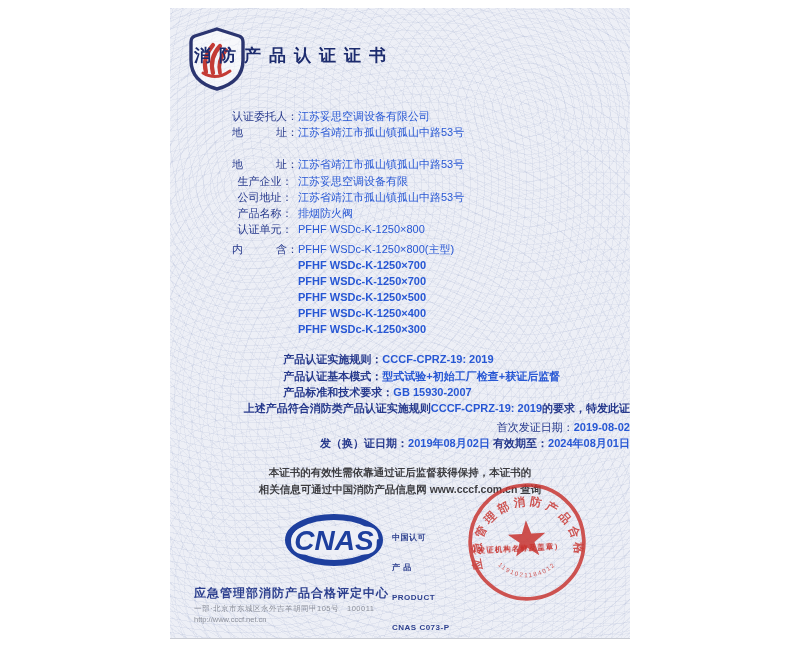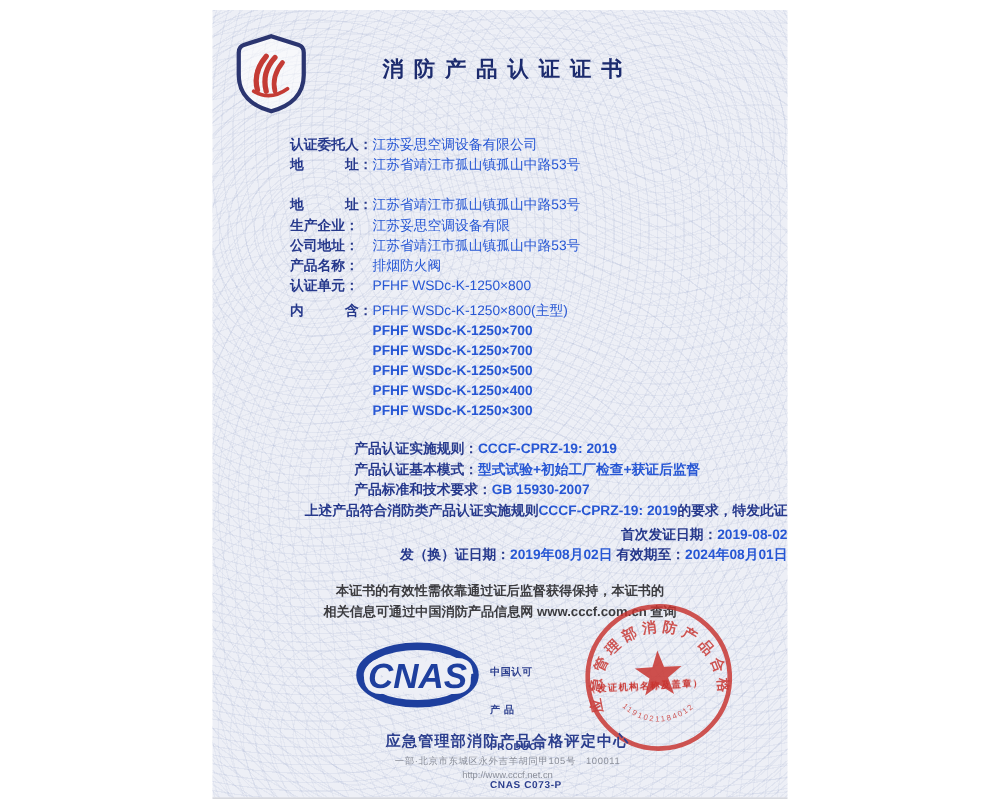--- a/index.html
+++ b/index.html
@@ -9,25 +9,25 @@
   #cert{position:absolute;left:170px;top:8px;width:460px;height:630px;
     background:
       repeating-radial-gradient(circle at 18% 28%, rgba(140,155,195,.13) 0 1px, transparent 1px 7px),
       repeating-radial-gradient(circle at 78% 16%, rgba(140,155,195,.11) 0 1px, transparent 1px 9px),
       repeating-radial-gradient(circle at 55% 62%, rgba(140,155,195,.10) 0 1px, transparent 1px 8px),
       repeating-radial-gradient(circle at 25% 92%, rgba(140,155,195,.09) 0 1px, transparent 1px 10px),
       repeating-radial-gradient(circle at 95% 75%, rgba(140,155,195,.09) 0 1px, transparent 1px 11px),
       linear-gradient(#edeff6,#edeff6);
     border-bottom:1px solid #c9ccd4;}
   .abs{position:absolute;}
-  .ctr{left:0;right:12px;text-align:center;padding-left:24px;}
+  .ctr{left:0;right:12px;padding-left:24px;}
   #title{top:36px;font-size:17px;font-weight:bold;color:#1c2b6e;letter-spacing:8px;}
   #subtitle{top:63px;font-size:9px;font-weight:bold;color:#33427f;letter-spacing:1px;}
   .row{position:absolute;left:62px;display:flex;font-size:11px;line-height:13px;white-space:pre;}
-  .lbl{width:66px;color:#26398c;font-weight:bold;flex:none;}
+  .lbl{width:66px;color:#26398c;font-weight:normal;flex:none;text-align:center;}
   .val{color:#2757d4;font-weight:normal;}
   .rowl{position:absolute;left:62px;font-size:11px;line-height:13px;white-space:pre;}
   .rowl .l2{color:#26398c;font-weight:bold;margin-left:33px;}
   .rowl .v2{color:#2757d4;font-weight:bold;}
   .model{position:absolute;left:128px;font-size:11px;line-height:13px;color:#2757d4;font-weight:bold;white-space:pre;}
   .centerline{position:absolute;left:0;right:0;text-align:right;font-size:11px;white-space:pre;}
   .notice{position:absolute;left:0;right:0;text-align:center;font-size:10.5px;color:#3c3c40;
     font-weight:bold;filter:blur(.2px);}
   #footer-org{top:577px;font-size:12px;font-weight:bold;color:#2c3f8e;letter-spacing:1px;}
   #footer-addr{top:596px;font-size:7.5px;color:#8b8f9a;filter:blur(.4px);letter-spacing:.5px;}
@@ -104,21 +104,21 @@
     </div>
     <div class="rowl" style="top:365px">
       <span class="l2">产品标准和技术要求：</span><span class="v2">GB 15930-2007</span>
     </div>
 
     <div class="centerline" style="top:381px">
       <span class="l2" style="color:#26398c;font-weight:bold">上述产品符合消防类产品认证实施规则</span><span class="v2" style="color:#2757d4;font-weight:bold">CCCF-CPRZ-19: 2019</span><span class="l2" style="color:#26398c;font-weight:bold">的要求，特发此证</span>
     </div>
 
     <div class="centerline" style="top:400px">
-      <span style="color:#26398c;font-weight:bold">首次发证日期：</span><span style="color:#2757d4;font-weight:bold">2019-08-02</span>
+      <span style="color:#26398c;font-weight:normal">首次发证日期：</span><span style="color:#2757d4;font-weight:bold">2019-08-02</span>
     </div>
     <div class="centerline" style="top:416px">
       <span style="color:#26398c;font-weight:bold">发（换）证日期：</span><span style="color:#2757d4;font-weight:bold">2019年08月02日</span><span style="color:#26398c;font-weight:bold"> 有效期至：</span><span style="color:#2757d4;font-weight:bold">2024年08月01日</span>
     </div>
 
     <div class="notice" style="top:458px">本证书的有效性需依靠通过证后监督获得保持，本证书的</div>
     <div class="notice" style="top:475px">相关信息可通过中国消防产品信息网 www.cccf.com.cn 查询</div>
 
     <svg id="cnas-logo" viewBox="0 0 100 58">
       <ellipse cx="50" cy="29" rx="46" ry="23" fill="none" stroke="#1e3f9e" stroke-width="6"></ellipse>

